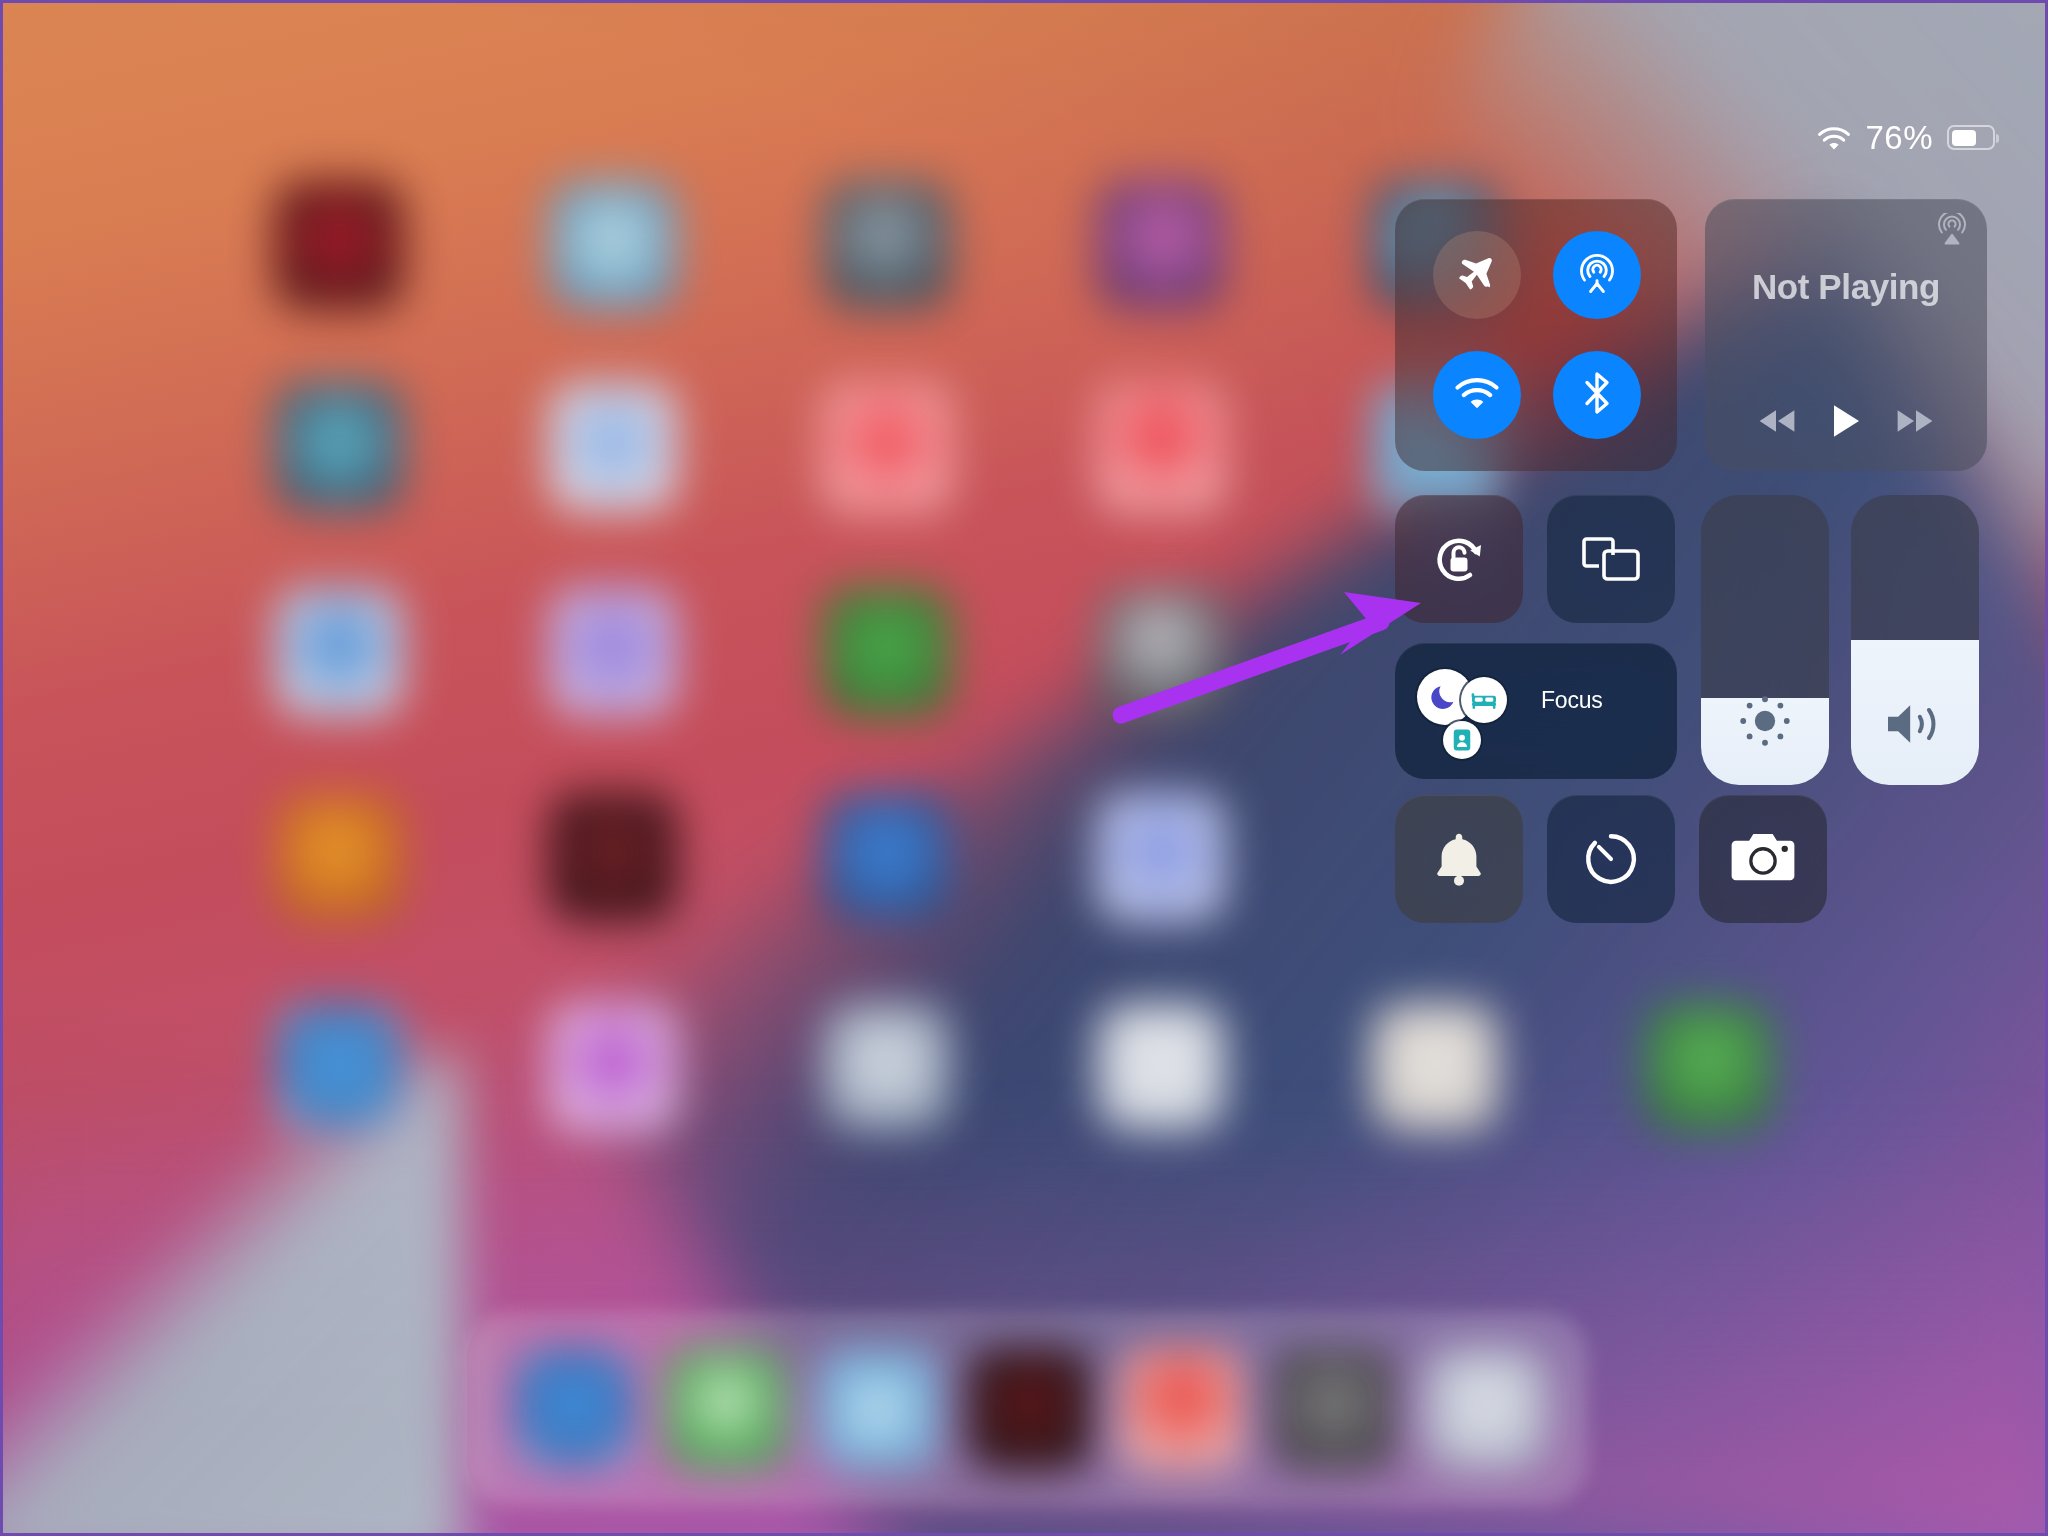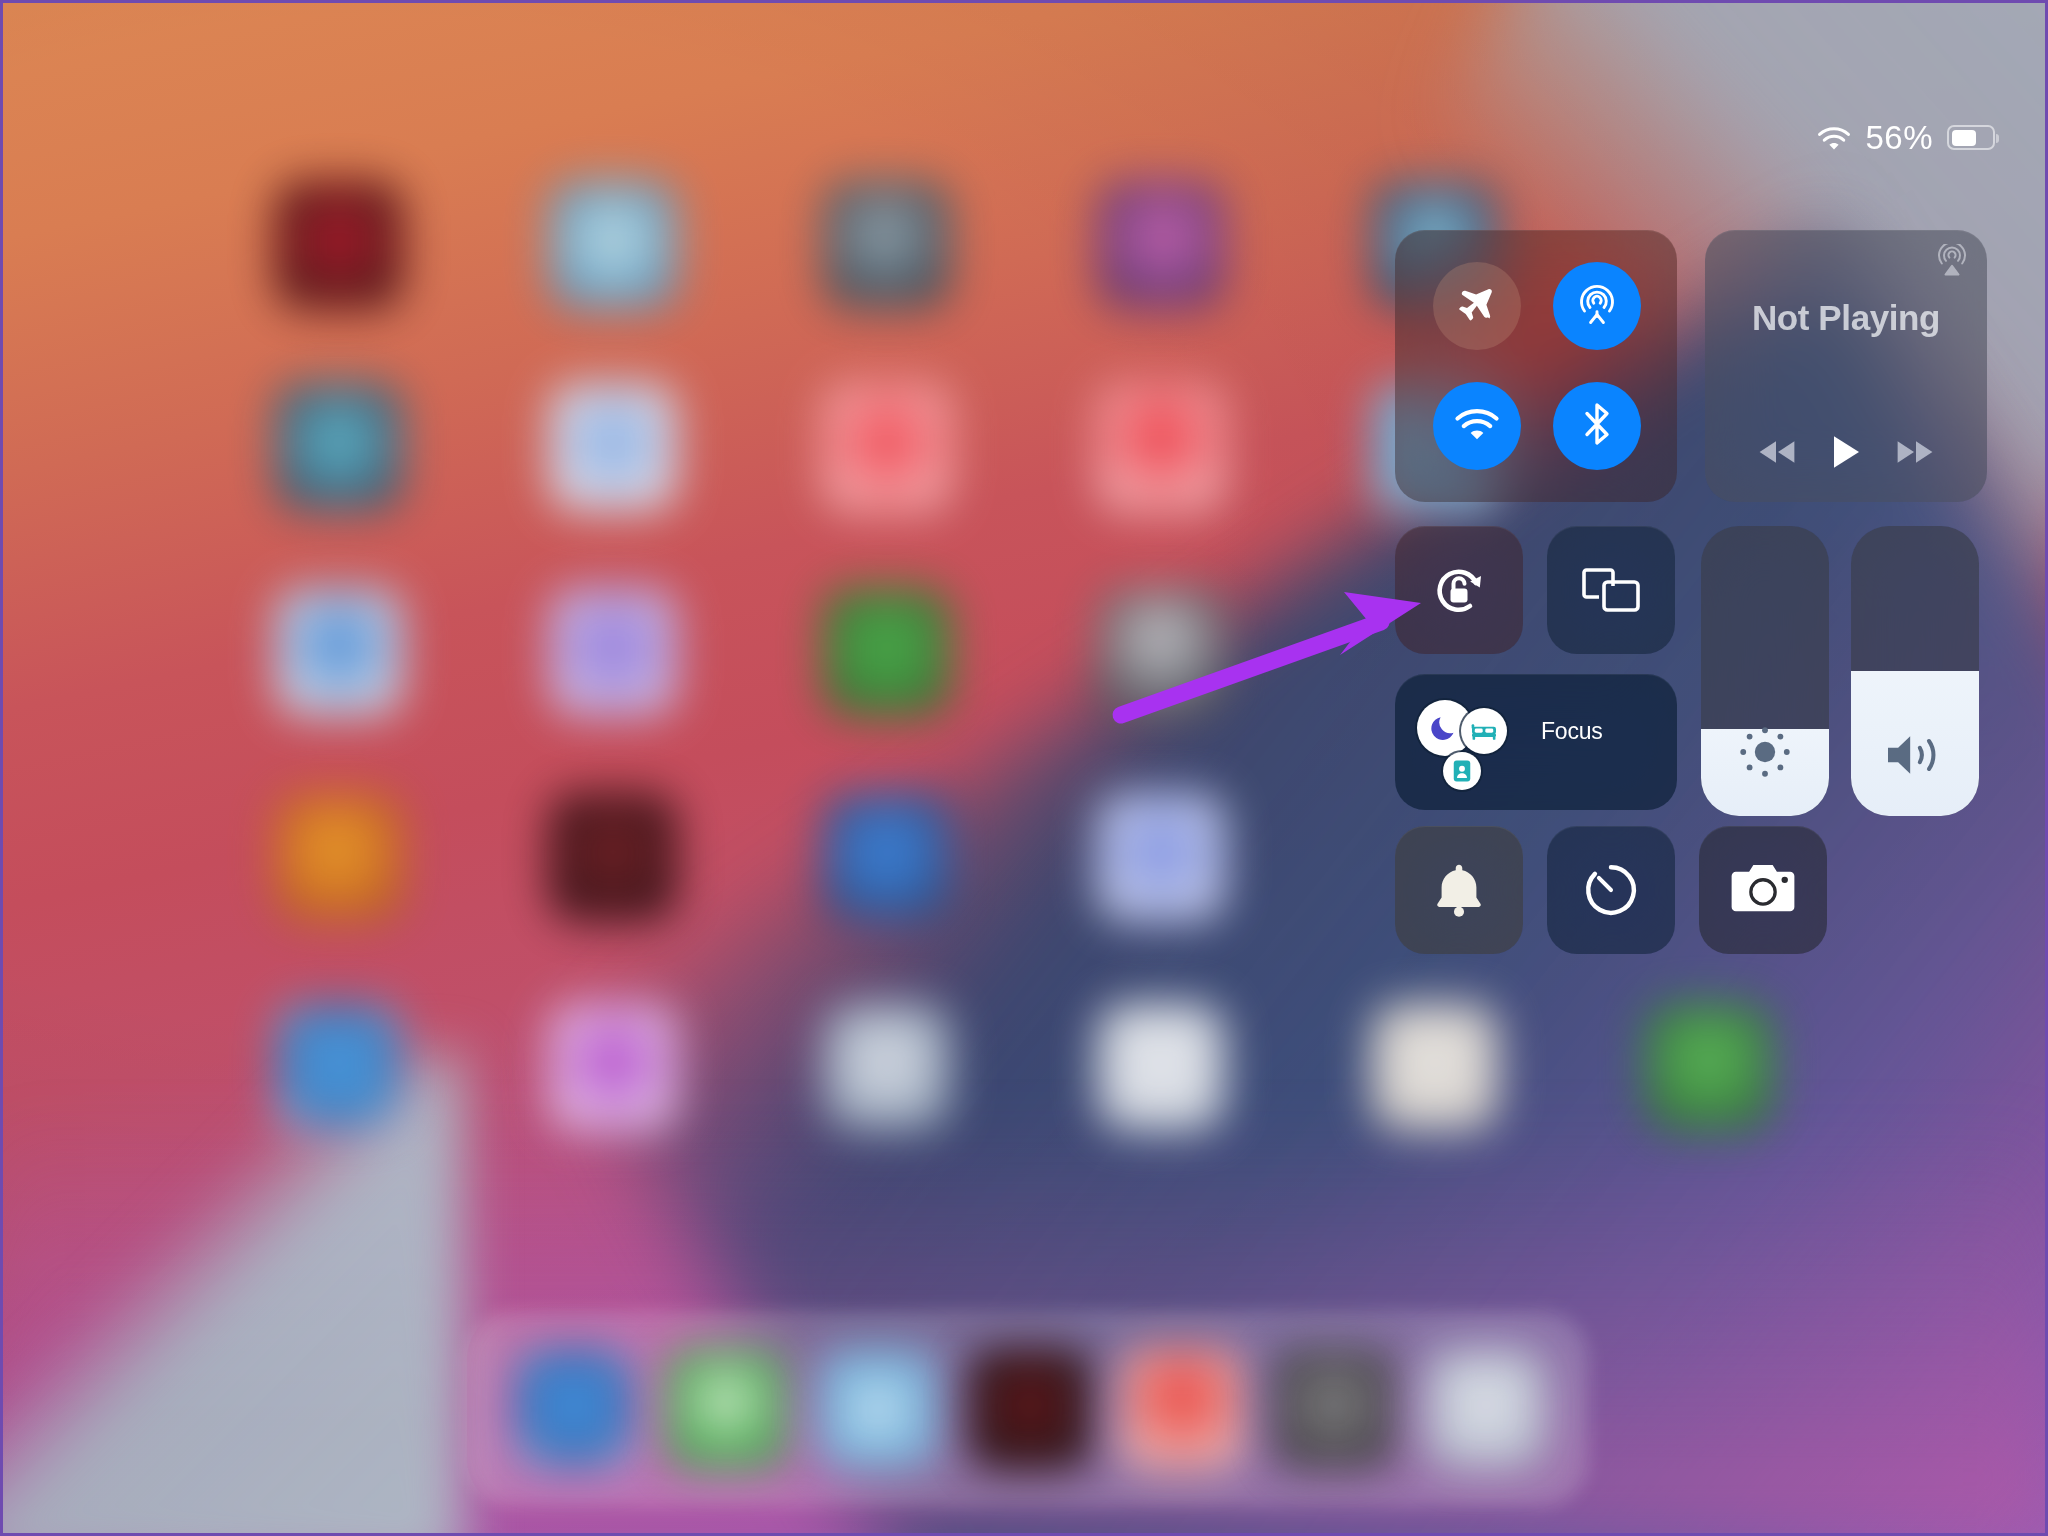--- a/index.html
+++ b/index.html
@@ -118,21 +118,21 @@
     content:""; position:absolute; right:-6px; top:7px;
     width:3.5px; height:9px; border-radius:0 3px 3px 0;
     background:rgba(255,255,255,.45);
   }
   .batt-fill{
     position:absolute; left:2.5px; top:2.5px; bottom:2.5px;
     border-radius:4px; background:#fff;
   }
 
   
-  #cc{ position:absolute; left:1392px; top:227px; width:592px; height:730px; }
+  #cc{ position:absolute; left:1392px; top:196px; width:592px; height:730px; }
 
   .mod{
     position:absolute;
     border-radius:30px;
     background:rgba(34,34,40,.42);
     backdrop-filter:blur(34px) saturate(140%);
     -webkit-backdrop-filter:blur(34px) saturate(140%);
     box-shadow:0 1px 1px rgba(255,255,255,.07) inset;
     overflow:hidden;
   }
@@ -270,21 +270,21 @@
   <div class="statusbar">
     <span class="wifi-ico">
       <svg viewBox="0 0 34 26" width="34" height="26">
         <g fill="none" stroke="#ffffff" stroke-width="3.1" stroke-linecap="round">
           <path d="M2.6 9.4C6.6 5.8 11.6 3.8 17 3.8c5.4 0 10.4 2 14.4 5.6"></path>
           <path d="M7.3 15.1c2.7-2.4 6.1-3.8 9.7-3.8s7 1.4 9.7 3.8"></path>
         </g>
         <path d="M17 24.4l-4.6-4.7c1.3-1.1 2.9-1.7 4.6-1.7s3.3.6 4.6 1.7z" fill="#fff"></path>
       </svg>
     </span>
-    <span class="batt-pct">56%</span>
+    <span class="batt-pct">76%</span>
     <span class="batt">
       <span class="batt-fill" id="battFill" style="width: 56%;"></span>
     </span>
   </div>
 
   <div id="cc">
 
     <div class="mod" id="m-conn">
       <div class="pill off" id="p-air">
         <span>

